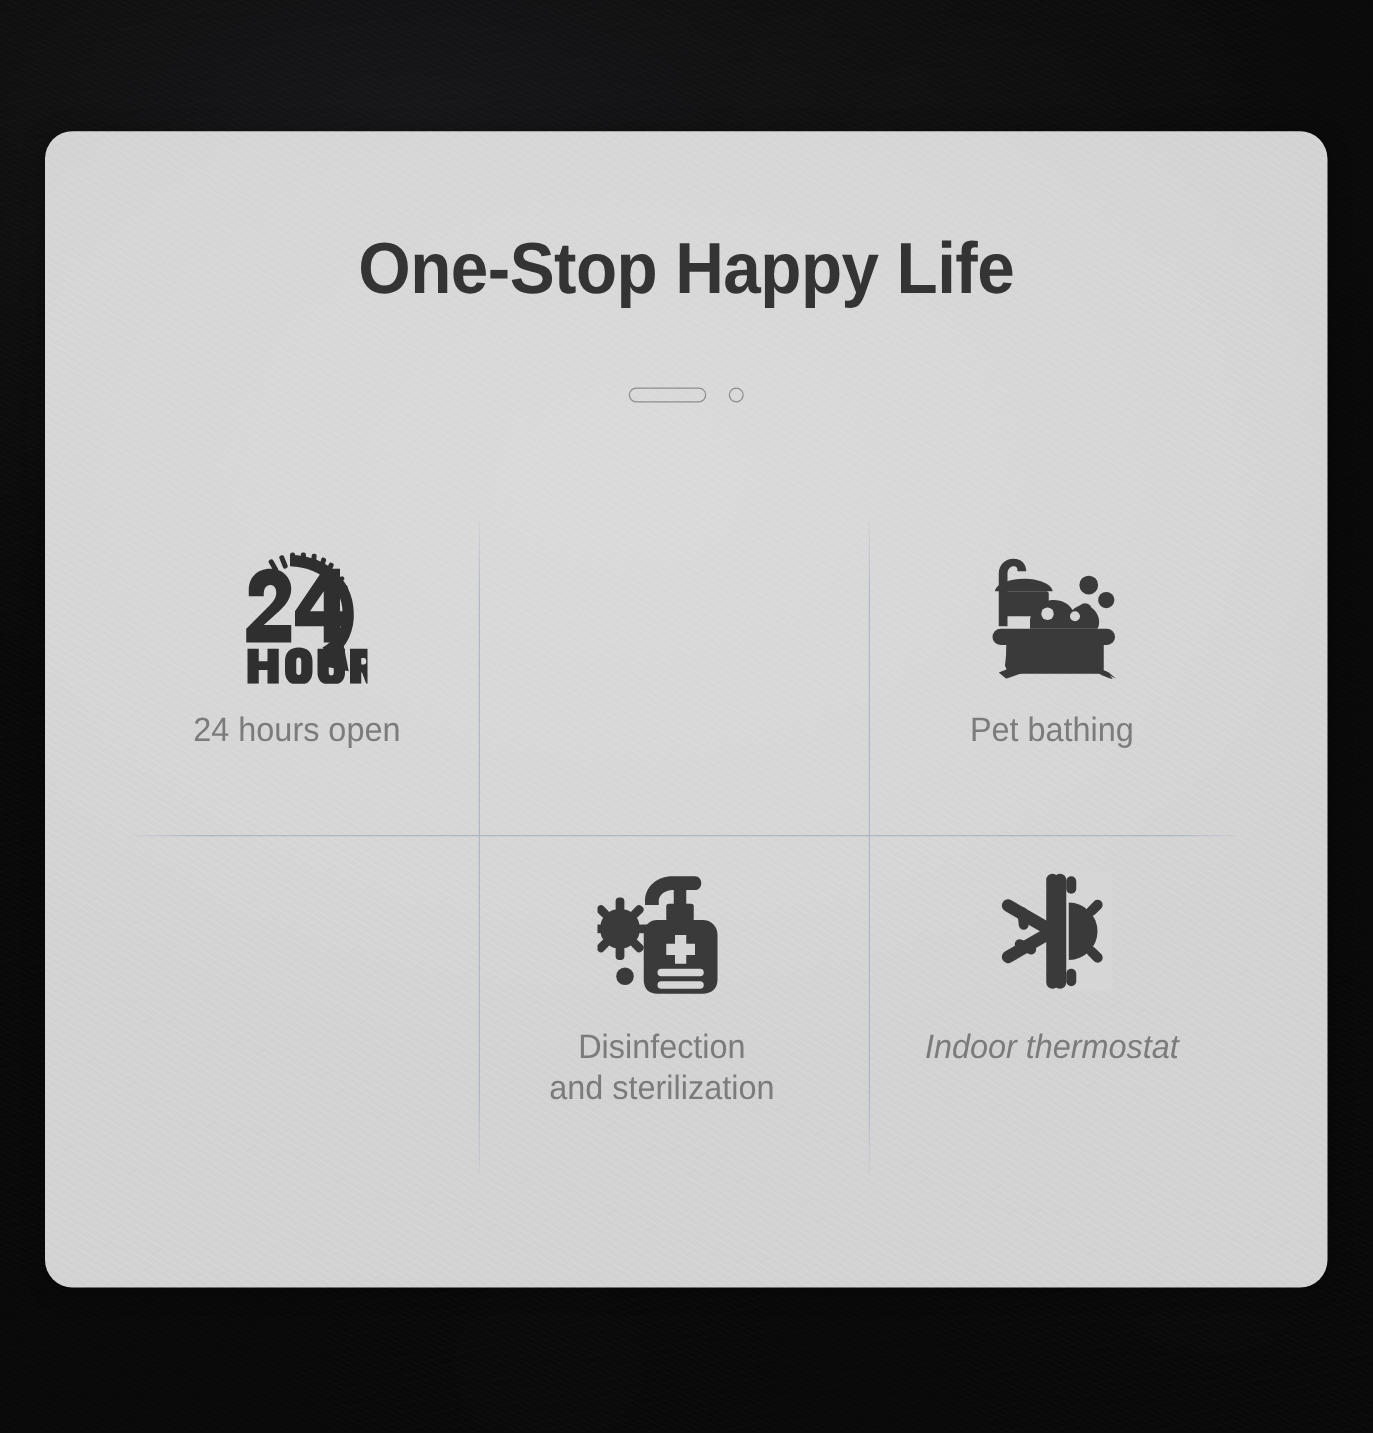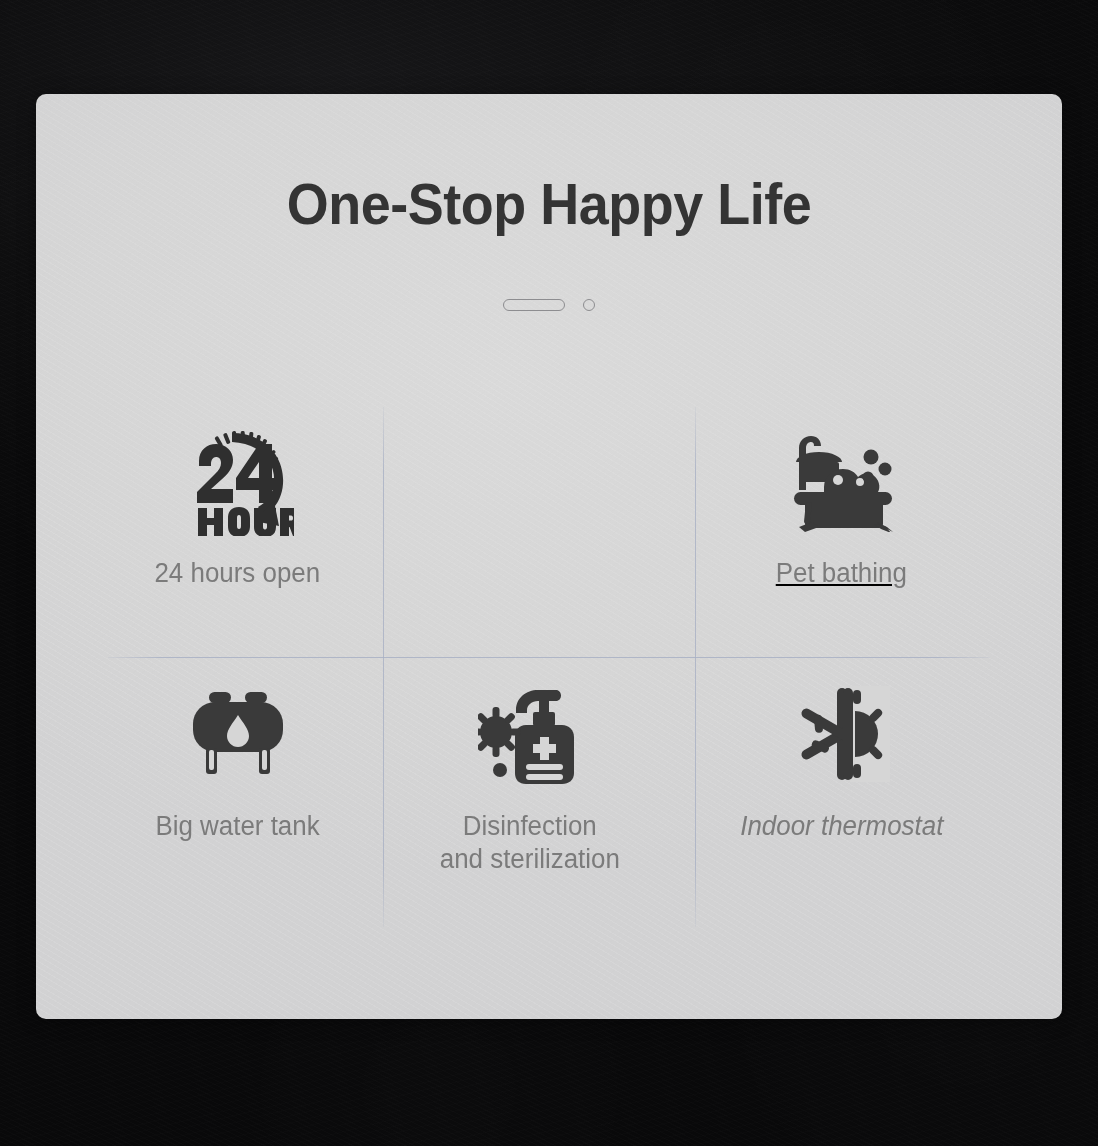--- a/index.html
+++ b/index.html
@@ -36,24 +36,24 @@
       radial-gradient(circle at 18% 30%, rgba(255,255,255,.030) 0%, rgba(0,0,0,0) 26%),
       radial-gradient(circle at 72% 12%, rgba(255,255,255,.022) 0%, rgba(0,0,0,0) 22%),
       radial-gradient(circle at 88% 86%, rgba(255,255,255,.018) 0%, rgba(0,0,0,0) 24%),
       radial-gradient(circle at 40% 95%, rgba(255,255,255,.020) 0%, rgba(0,0,0,0) 20%);
   }
 
   
   #card {
     position: absolute;
     left: 36px;
-    top: 94px;
+    top: 105px;
     width: 1026px;
     height: 925px;
-    border-radius: 10px;
+    border-radius: 22px;
     background:
       radial-gradient(ellipse 700px 500px at 45% 30%, #dadada 0%, #d6d6d6 60%, #d2d2d3 100%);
     box-shadow: 0 2px 18px rgba(0,0,0,.35);
     overflow: hidden;
   }
   #card::after {
     content: "";
     position: absolute;
     inset: 0;
     pointer-events: none;
@@ -132,26 +132,25 @@
     height: 1px;
     background: linear-gradient(90deg, rgba(168,176,196,.15), rgba(168,176,196,.85) 6%, rgba(168,176,196,.85) 94%, rgba(168,176,196,.15));
   }
 
   .cell {
     position: absolute;
     width: 291px;
     height: 250px;
     display: flex;
     flex-direction: column;
-    align-items: center;
     justify-content: flex-start;
   }
   .cell.c0 { left: 0px;   top: 0px; }
   .cell.c1 { left: 292px; top: 0px; }
-  .cell.c2 { left: 604px; top: 0px; text-decoration: underline; }
+  .cell.c2 { left: 604px; top: 0px; }
   .cell.c3 { left: 0px;   top: 251px; }
   .cell.c4 { left: 292px; top: 251px; }
   .cell.c5 { left: 604px; top: 251px; font-style: italic; }
 
   .icon-wrap {
     height: 150px;
     display: flex;
     align-items: center;
     justify-content: center;
   }
@@ -258,42 +257,20 @@
 
               <circle cx="83" cy="25" r="7.5"></circle>
               <circle cx="97" cy="37" r="6.5"></circle>
               <circle cx="80" cy="45" r="5.5"></circle>
             </g>
           </svg>
         </div>
         <div class="cell-label">Pet bathing</div>
       </div>
 
-      <div class="cell c3">
-        <div class="icon-wrap">
-          <svg width="108" height="84" viewBox="0 0 108 84">
-            <g fill="#3a3a3a">
-
-              <rect x="25" y="0" width="22" height="11" rx="5.5"></rect>
-              <rect x="61" y="0" width="22" height="11" rx="5.5"></rect>
-
-              <rect x="9" y="10" width="90" height="50" rx="22"></rect>
-
-              <path d="M 54 23 C 59 31 65 37 65 44 C 65 50 60 55 54 55 C 48 55 43 50 43 44 C 43 37 49 31 54 23 Z" fill="#d6d6d6"></path>
-
-              <rect x="22" y="56" width="11" height="26" rx="3"></rect>
-              <rect x="75" y="56" width="11" height="26" rx="3"></rect>
-
-              <rect x="25" y="58" width="5" height="20" rx="2" fill="#d6d6d6"></rect>
-              <rect x="78" y="58" width="5" height="20" rx="2" fill="#d6d6d6"></rect>
-            </g>
-          </svg>
-        </div>
-        <div class="cell-label">Big water tank</div>
-      </div>
 
       <div class="cell c4">
         <div class="icon-wrap">
           <svg width="104" height="104" viewBox="0 0 104 104">
             <g fill="#3a3a3a">
 
               <path d="M 38 28 C 38 16 48 8 60 8 L 78 8 C 81 8 83 10.5 83 13.5 C 83 16.5 81 19 78 19 L 60 19 C 54 19 49 23 49 28 L 49 31 L 38 31 Z"></path>
 
               <rect x="61" y="14" width="10" height="22"></rect>
 

